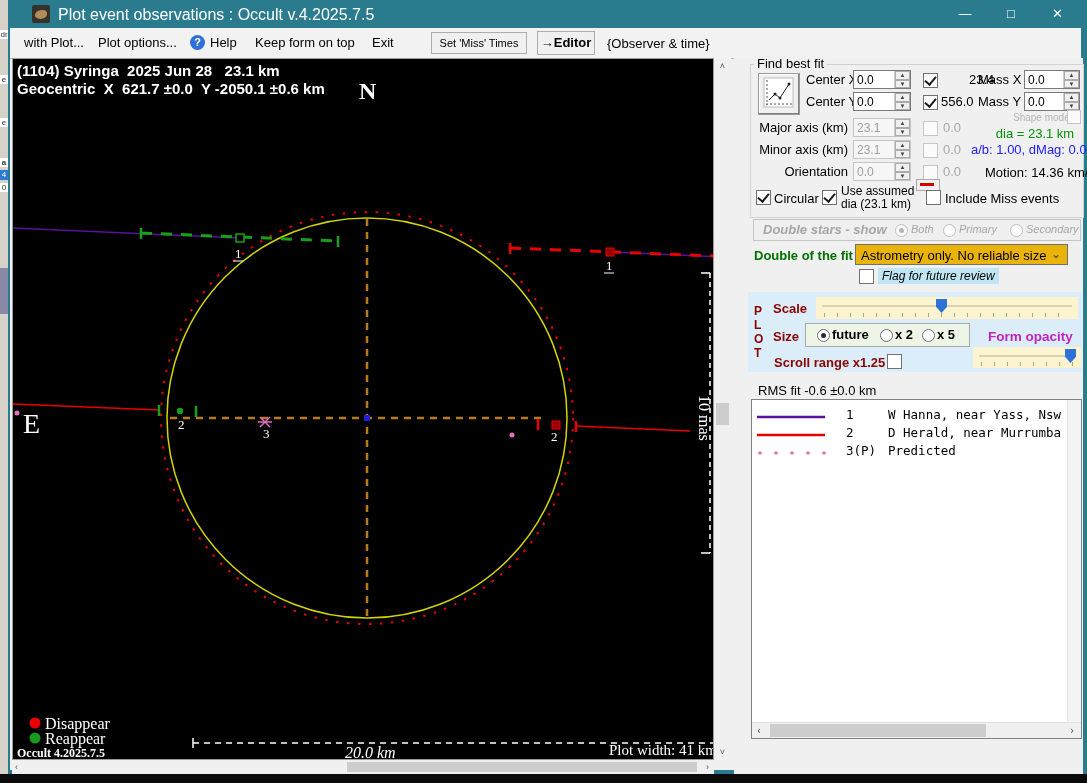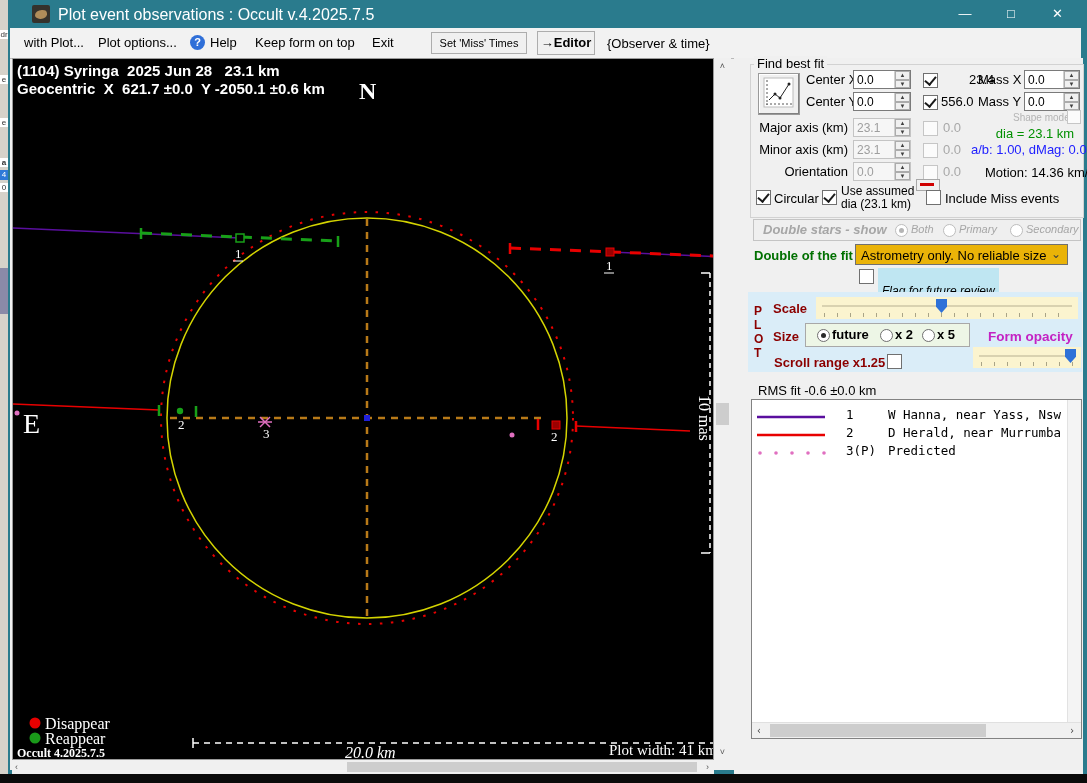--- a/index.html
+++ b/index.html
@@ -62,21 +62,21 @@
   .lrow .num{position:absolute;left:94px;top:1px;}
   .lrow .nm{position:absolute;left:136px;top:1px;}
   .lrow svg{position:absolute;left:5px;top:0;}
   #lb-vsb{position:absolute;right:0;top:0;width:13px;bottom:15px;background:#f4f4f4;border-left:1px solid #e2e2e2;}
   #lb-hsb{position:absolute;left:0;right:0;bottom:0;height:15px;background:#f0f0f0;border-top:1px solid #e0e0e0;}
   #lb-hsb .arrow{position:absolute;top:2px;color:#444;font-size:10px;}
   #lb-hsb .thumb{position:absolute;left:18px;top:1px;width:216px;height:13px;background:#cdcdcd;}
   #bottomstrip{position:absolute;left:0;top:774px;width:1087px;height:9px;background:#0a0a0a;}
   .plotblue{position:absolute;left:14px;top:234px;width:334px;height:80px;background:#daedf8;}
   .dkred{color:#8b0000;font-weight:bold;}
-  .hl-flag{position:absolute;background:#bfe6f2;font-size:12px;font-style:italic;padding:16px 4px;}
+  .hl-flag{position:absolute;background:#bfe6f2;font-size:12px;font-style:italic;padding:1px 4px;}
   .combo{position:absolute;background:#eab308;border:1px solid #707070;box-sizing:border-box;}
   .combo .cv{position:absolute;left:5px;top:3px;font-size:13px;white-space:pre;}
   .combo .chev{position:absolute;right:6px;top:2px;color:#404040;font-size:12px;}
 </style>
 </head>
 <body>
 
 <div id="stage">
 
   <div id="sliver">

